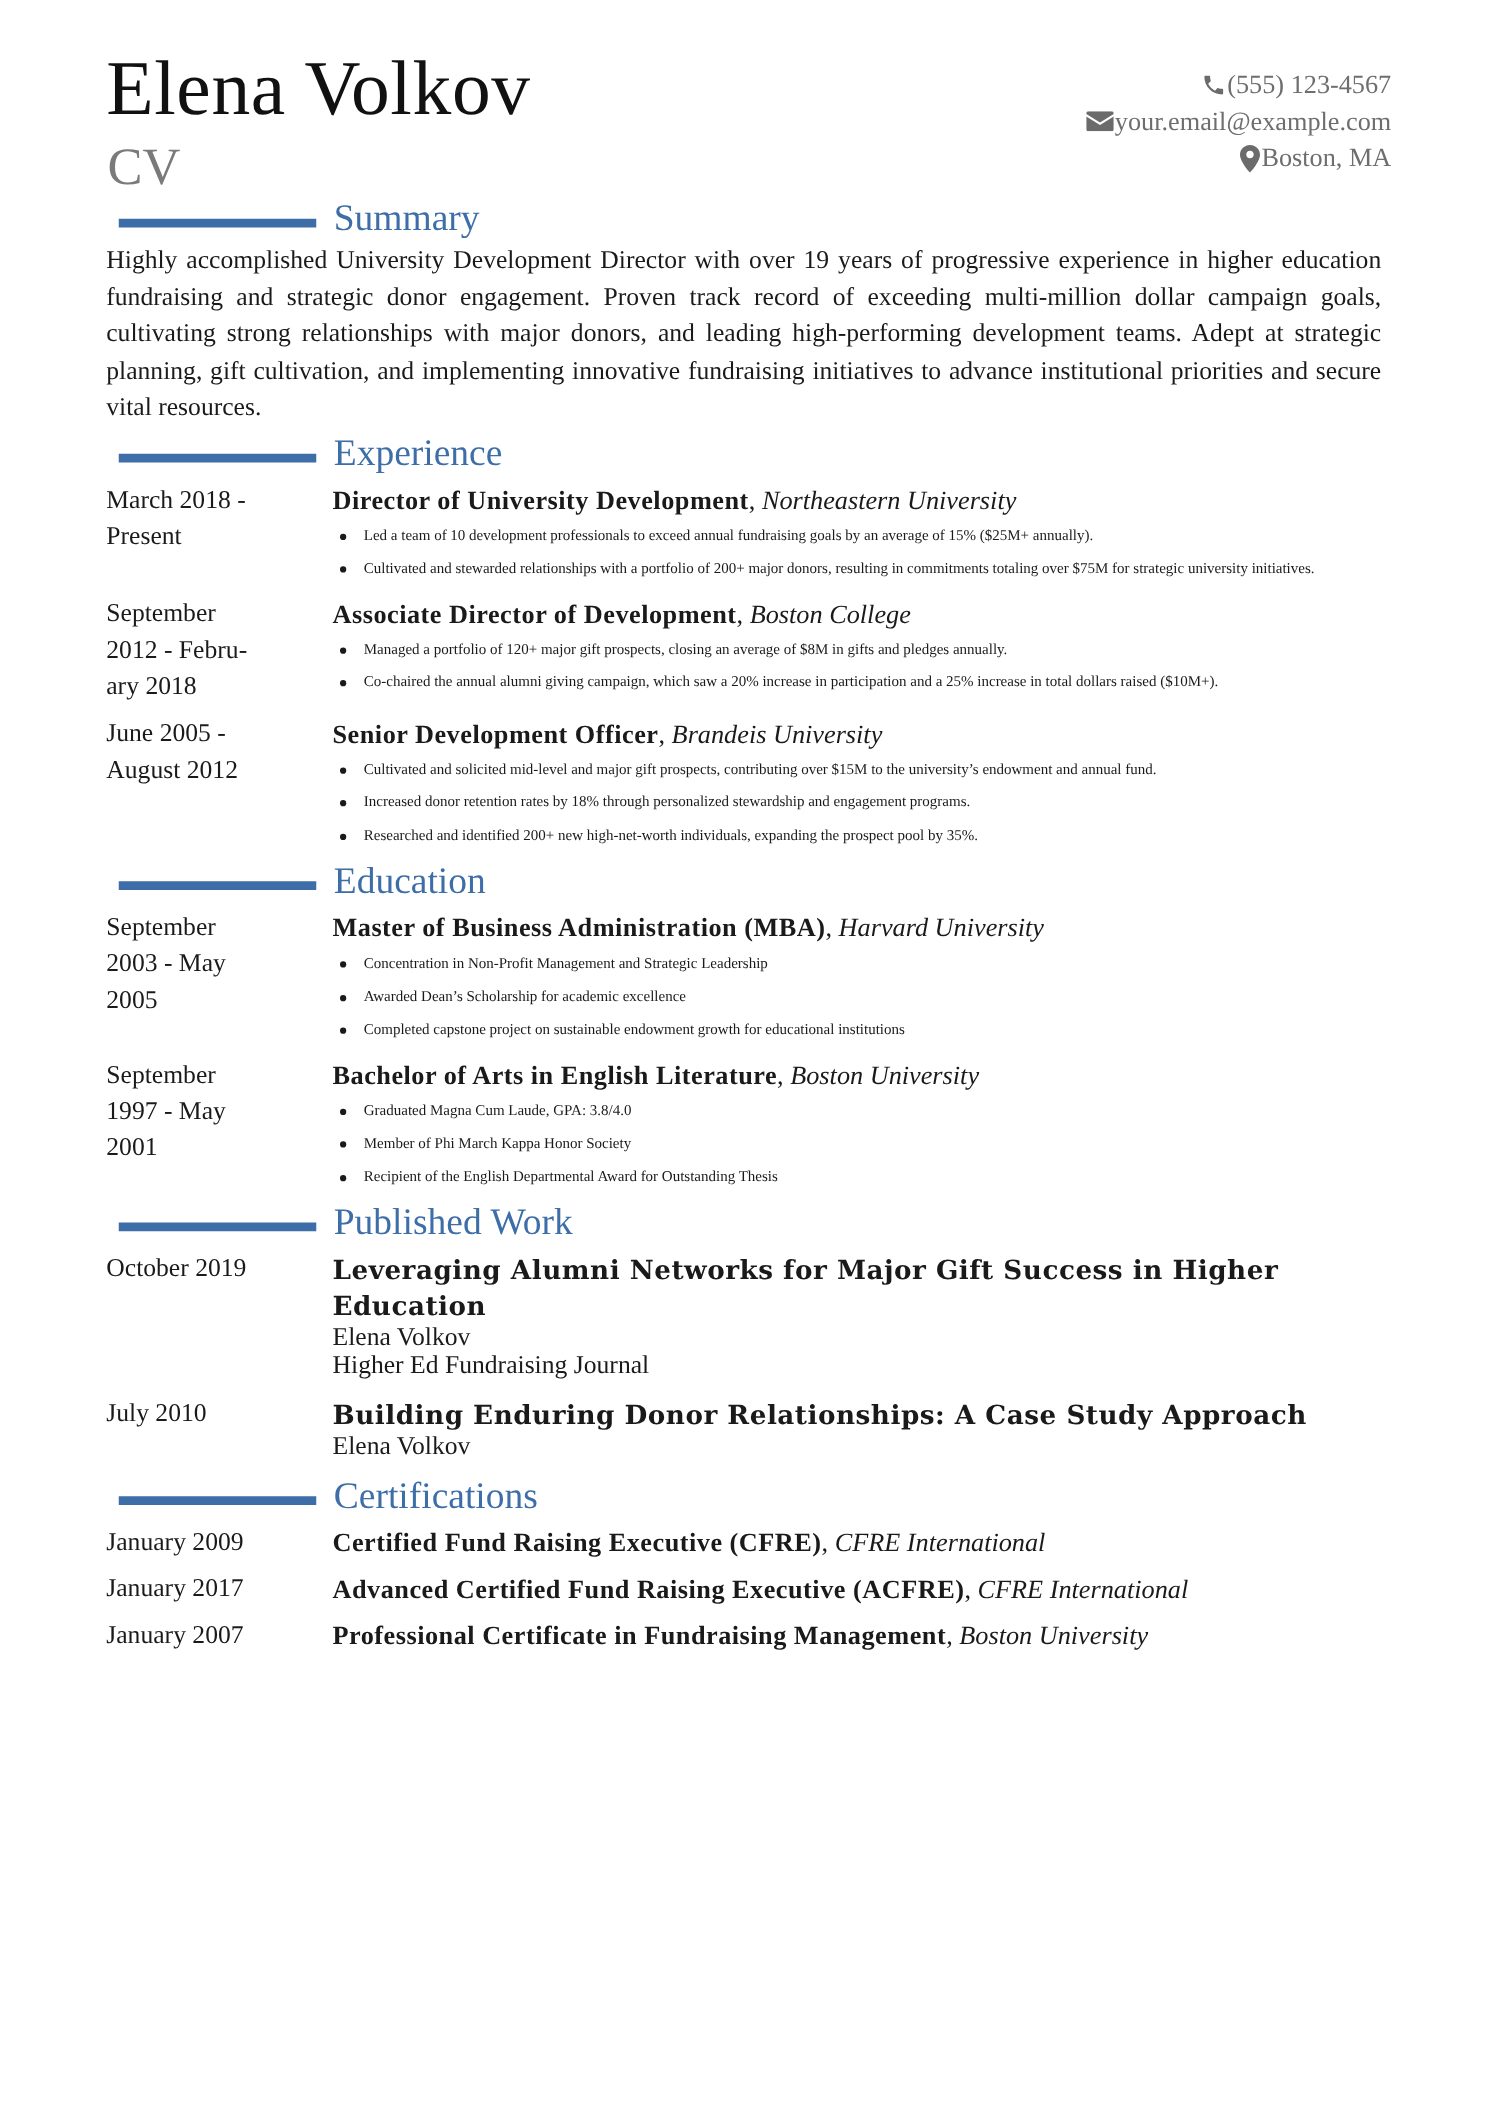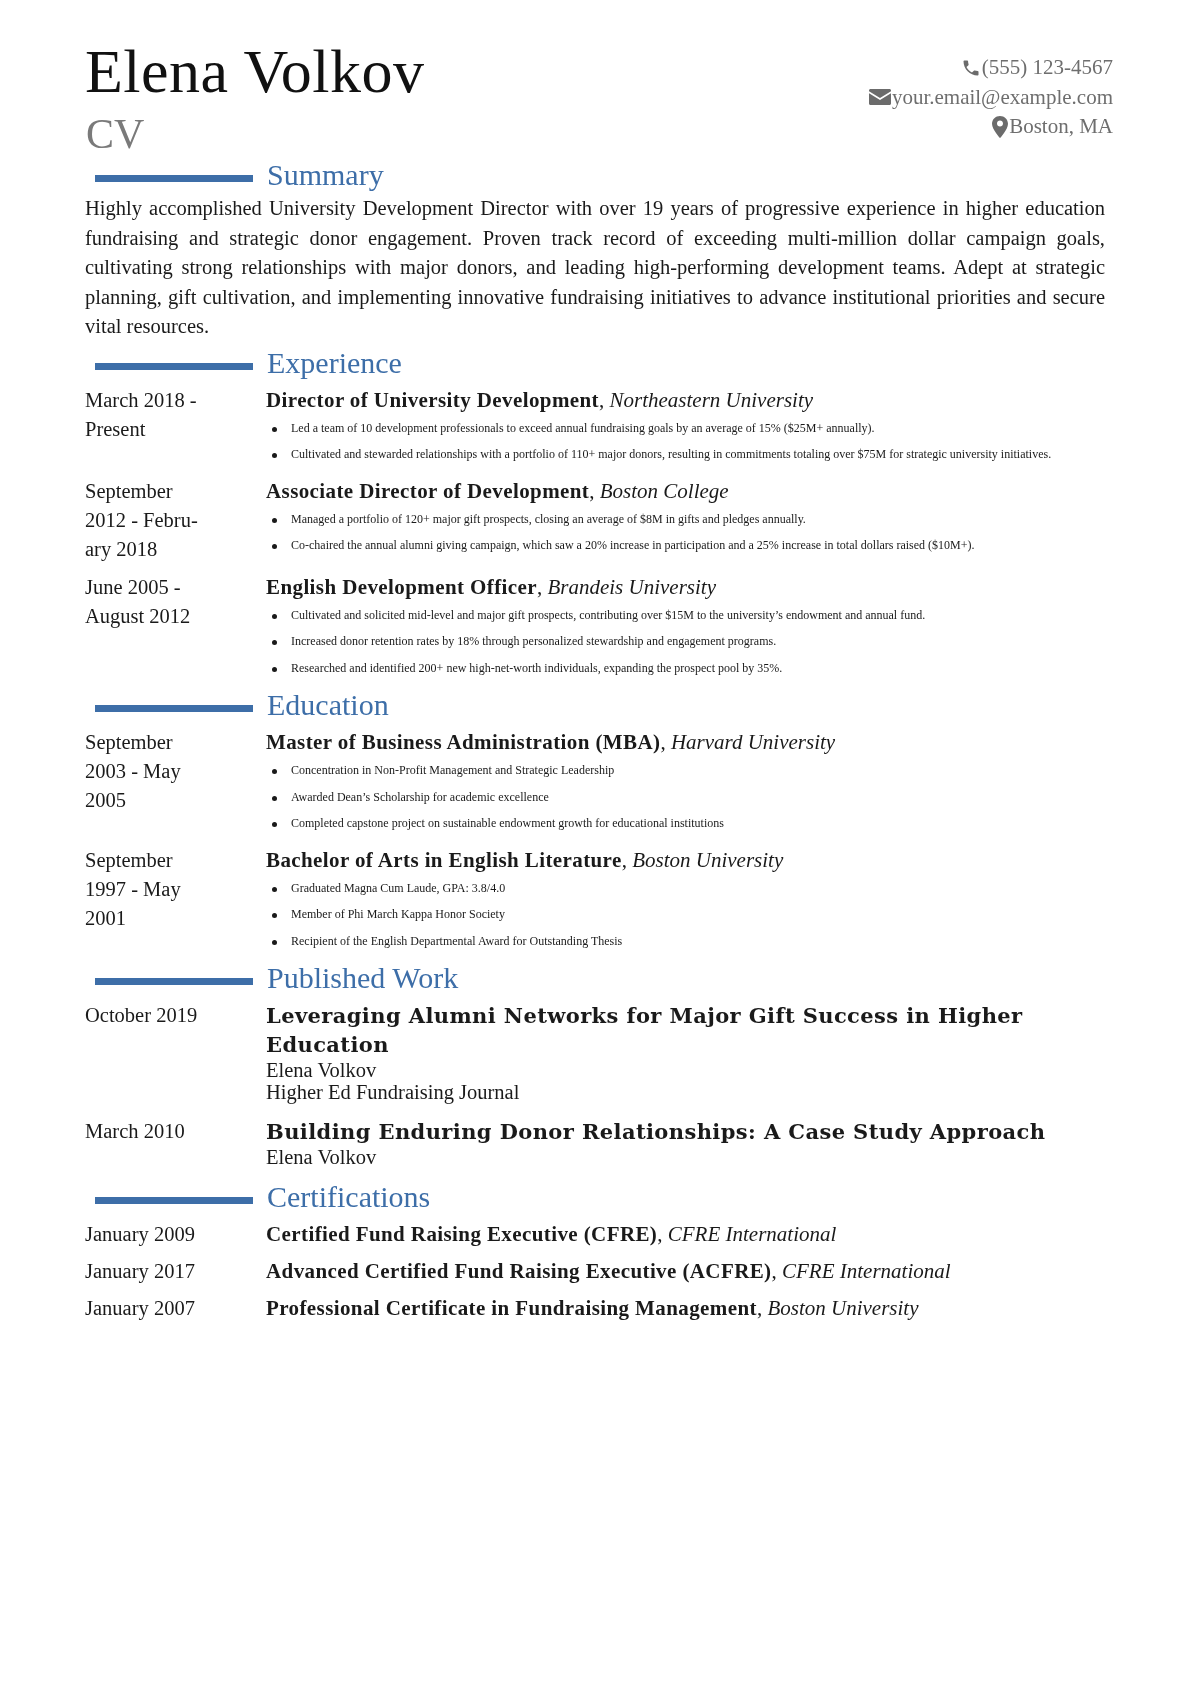--- a/index.html
+++ b/index.html
@@ -111,40 +111,40 @@
     <div class="section-bar"></div>
     <div class="section-title">Experience</div>
   </div>
 
   <div class="entry">
     <div class="date">March 2018 -<br>Present</div>
     <div class="body">
       <div class="title-line"><b>Director of University Development</b>, <i>Northeastern University</i></div>
       <ul class="bullets">
         <li>Led a team of 10 development professionals to exceed annual fundraising goals by an average of 15% ($25M+ annually).</li>
-        <li>Cultivated and stewarded relationships with a portfolio of 110+ major donors, resulting in commitments totaling over $75M for strategic university initiatives.</li>
+        <li>Cultivated and stewarded relationships with a portfolio of 200+ major donors, resulting in commitments totaling over $75M for strategic university initiatives.</li>
       </ul>
     </div>
   </div>
 
   <div class="entry">
     <div class="date">September<br>2012 - Febru-<br>ary 2018</div>
     <div class="body">
       <div class="title-line"><b>Associate Director of Development</b>, <i>Boston College</i></div>
       <ul class="bullets">
         <li>Managed a portfolio of 120+ major gift prospects, closing an average of $8M in gifts and pledges annually.</li>
         <li>Co-chaired the annual alumni giving campaign, which saw a 20% increase in participation and a 25% increase in total dollars raised ($10M+).</li>
       </ul>
     </div>
   </div>
 
   <div class="entry">
     <div class="date">June 2005 -<br>August 2012</div>
     <div class="body">
-      <div class="title-line"><b>English Development Officer</b>, <i>Brandeis University</i></div>
+      <div class="title-line"><b>Senior Development Officer</b>, <i>Brandeis University</i></div>
       <ul class="bullets">
         <li>Cultivated and solicited mid-level and major gift prospects, contributing over $15M to the university’s endowment and annual fund.</li>
         <li>Increased donor retention rates by 18% through personalized stewardship and engagement programs.</li>
         <li>Researched and identified 200+ new high-net-worth individuals, expanding the prospect pool by 35%.</li>
       </ul>
     </div>
   </div>
 
   <div class="section-head">
     <div class="section-bar"></div>
@@ -184,21 +184,21 @@
     <div class="date">October 2019</div>
     <div class="body">
       <div class="pub-title">Leveraging Alumni Networks for Major Gift Success in Higher Education</div>
       <div class="pub-line">Elena Volkov</div>
       <div class="pub-line">Higher Ed Fundraising Journal</div>
     </div>
   </div>
 
 
   <div class="pub-entry">
-    <div class="date">March 2010</div>
+    <div class="date">July 2010</div>
     <div class="body">
       <div class="pub-title">Building Enduring Donor Relationships: A Case Study Approach</div>
       <div class="pub-line">Elena Volkov</div>
     </div>
   </div>
 
   <div class="section-head">
     <div class="section-bar"></div>
     <div class="section-title">Certifications</div>
   </div>

